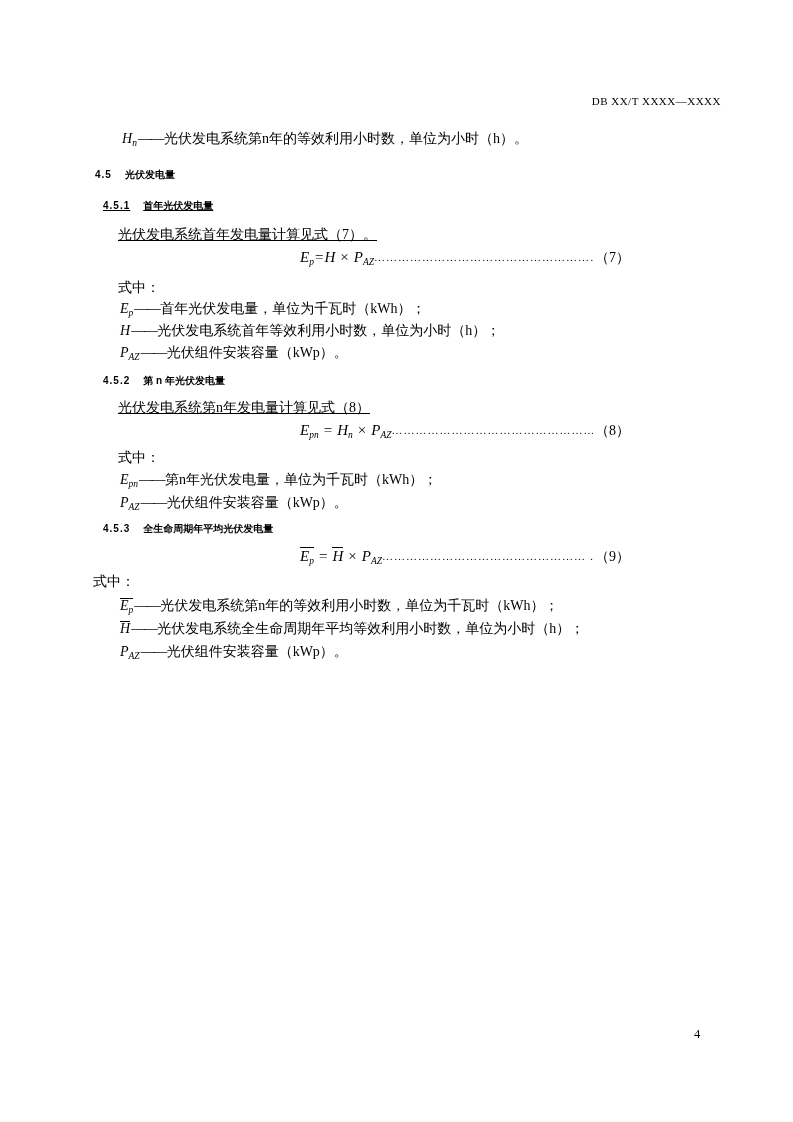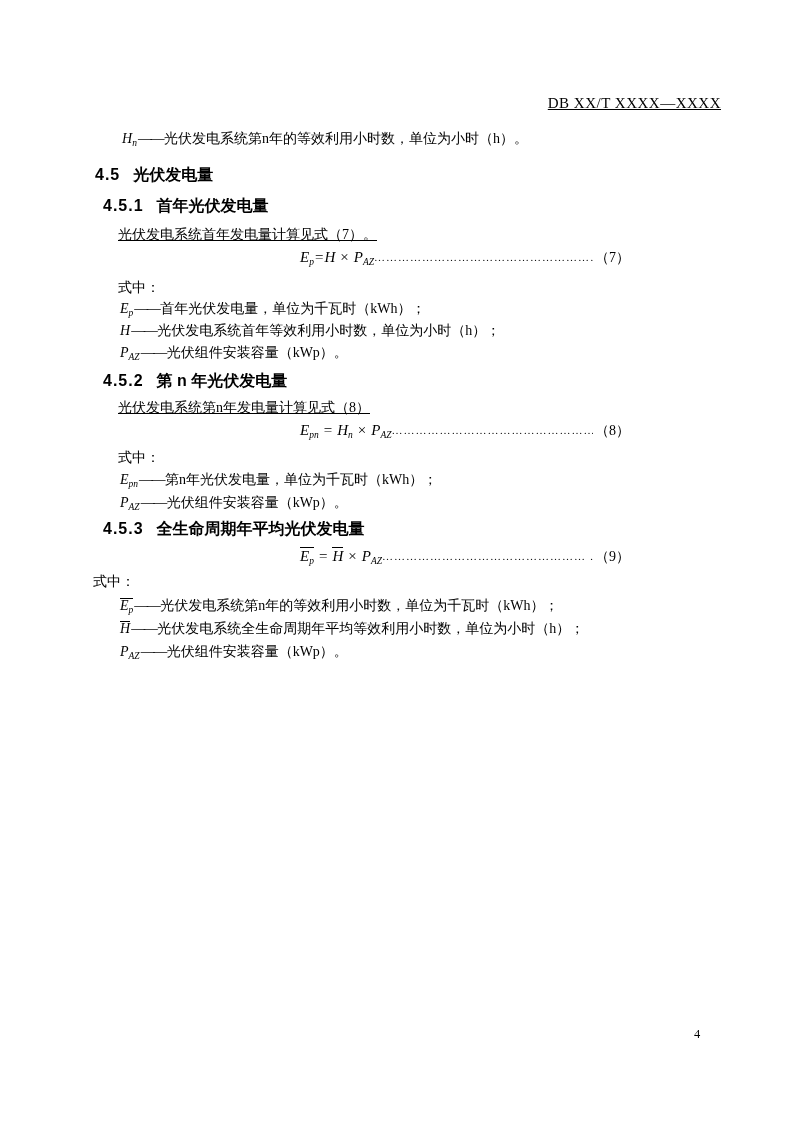--- a/index.html
+++ b/index.html
@@ -10,40 +10,39 @@
     margin:0 auto;
     background:#ffffff;
     color:#000;
     font-family:"Liberation Serif", serif;
     font-size:14px;
     overflow:hidden;
   }
   .header {
     position:absolute; top:95px; left:90px; right:72px;
     text-align:right;
-    font-size:15px;
+    font-size:11px;
     letter-spacing:0.5px;
     white-space:nowrap;
-    text-decoration:underline;
   }
   .body {
     position:absolute; top:130px; left:90px; width:632px;
   }
   p, h2 { margin:0; padding:0; font-weight:normal; }
 
   .carry { line-height:18px; padding-left:32px; }
 
   .heading {
     font-family:"Liberation Sans", sans-serif;
-    font-weight:bold; font-size:16px; line-height:18px;
+    font-weight:bold; font-size:10px; line-height:18px;
     white-space:nowrap;
   }
   .heading .num { margin-right:13px; letter-spacing:1px; }
   .h45  { margin-top:18px; padding-left:5px; }
-  .h451 { margin-top:13px; padding-left:13px; }
+  .h451 { margin-top:13px; padding-left:13px;text-decoration:underline; }
   .h452 { margin-top:8px;  padding-left:13px; }
   .h453 { margin-top:6px;  padding-left:13px; }
 
   .lead { line-height:18px; padding-left:28px;text-decoration:underline; }
   .lead1 { margin-top:11px; }
   .lead2 { margin-top:9px; }
 
   .formula {
     display:flex; align-items:baseline;
     margin-left:210px; width:330px;

